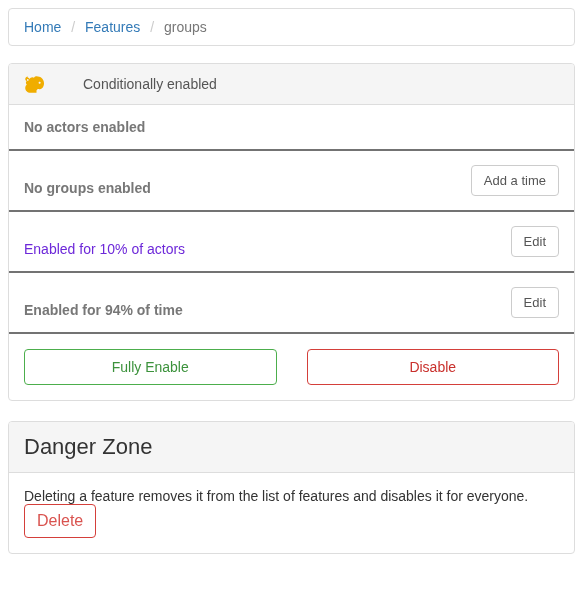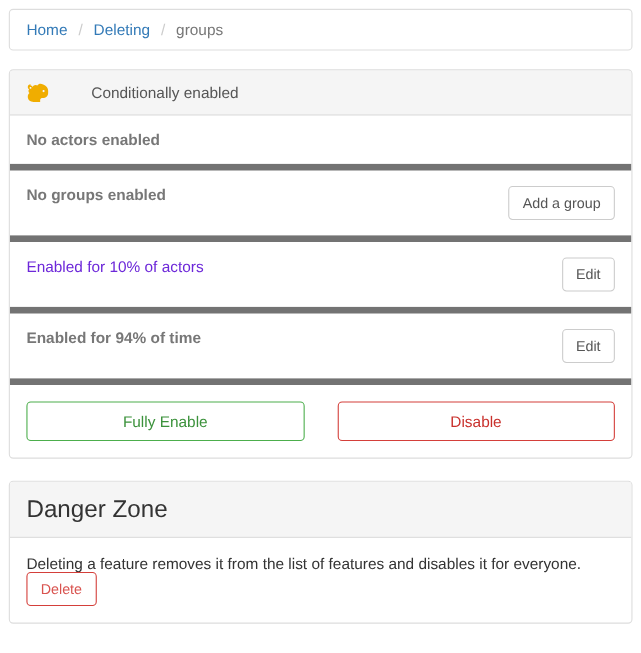--- a/index.html
+++ b/index.html
@@ -57,24 +57,24 @@
       color: #333;
     }
     .squirrel {
       width: 20px;
       height: 20px;
       margin-right: 10px;
       flex-shrink: 0;
     }
     .row {
       display: flex;
-      align-items: flex-start;
+      align-items: flex-end;
       justify-content: space-between;
       padding: 14px 15px;
-      border-bottom: 6px solid #737373;
+      border-bottom: 2px solid #737373;
       gap: 37px;
     }
     .row:last-of-type { border-bottom: none; }
     .row-label-muted {
       color: #777;
       font-weight: 600;
     }
     .row-label-bold {
       color: #6d28d9;
       font-weight: 400;
@@ -117,53 +117,53 @@
     .danger-body p {
       color: #333;
       font-size: 14px;
     }
     .btn-delete {
       border: 1px solid #d43f3a;
       background: #fff;
       color: #d9534f;
       padding: 7px 12px;
       border-radius: 4px;
-      font-size: 13px;
+      font-size: 16px;
       cursor: pointer;
       font-family: inherit;
     }
   </style>
 </head>
 <body>
 
 <nav class="breadcrumb">
   <a href="#">Home</a>
   <span class="sep">/</span>
-  <a href="#">Deleting</a>
+  <a href="#">Features</a>
   <span class="sep">/</span>
   <span class="current">groups</span>
 </nav>
 
 <div class="panel">
   <div class="panel-header">
     <span class="squirrel">
       <svg viewBox="0 0 16 16" width="20" height="20" fill="#f0ad00">
         <path d="M3 2c-1 0-2 .7-2 2 0 .8.5 1.4 1 1.7-.3.3-.5.8-.5 1.3 0 .6.3 1.1.7 1.5C1.5 9 1 10 1 11.2 1 13.3 2.6 15 5.3 15H10v-1.4c0-.4.1-1 .8-1.4.4-.2.9-.2 1.3-.1.8.2 1.6-.1 2.3-.7.9-.8 1.6-2.2 1.6-3.9 0-2.8-1.8-4.7-3.8-5.3C11.1 1.8 9.9 1.6 9 2c-.5.2-.8.6-1 1-.3-.2-.8-.4-1.3-.4-1 0-1.8.6-2.2 1.4C4.2 3.4 3.7 3 3 3V2zm0 2c.4 0 .7.3.7.7S3.4 5.4 3 5.4s-.7-.3-.7-.7S2.6 4 3 4zm9.5 2.2c.4 0 .8.3.8.8s-.4.8-.8.8-.8-.3-.8-.8.4-.8.8-.8z"></path>
       </svg>
     </span>
     <span class="title">Conditionally enabled</span>
   </div>
 
   <div class="row">
     <span class="row-label-muted">No actors enabled</span>
   </div>
 
   <div class="row">
     <span class="row-label-muted">No groups enabled</span>
-    <button class="btn">Add a group</button>
+    <button class="btn">Add a time</button>
   </div>
 
   <div class="row">
     <span class="row-label-bold">Enabled for 10% of actors</span>
     <button class="btn">Edit</button>
   </div>
 
   <div class="row">
     <span class="row-label-muted">Enabled for 94% of time</span>
     <button class="btn">Edit</button>

